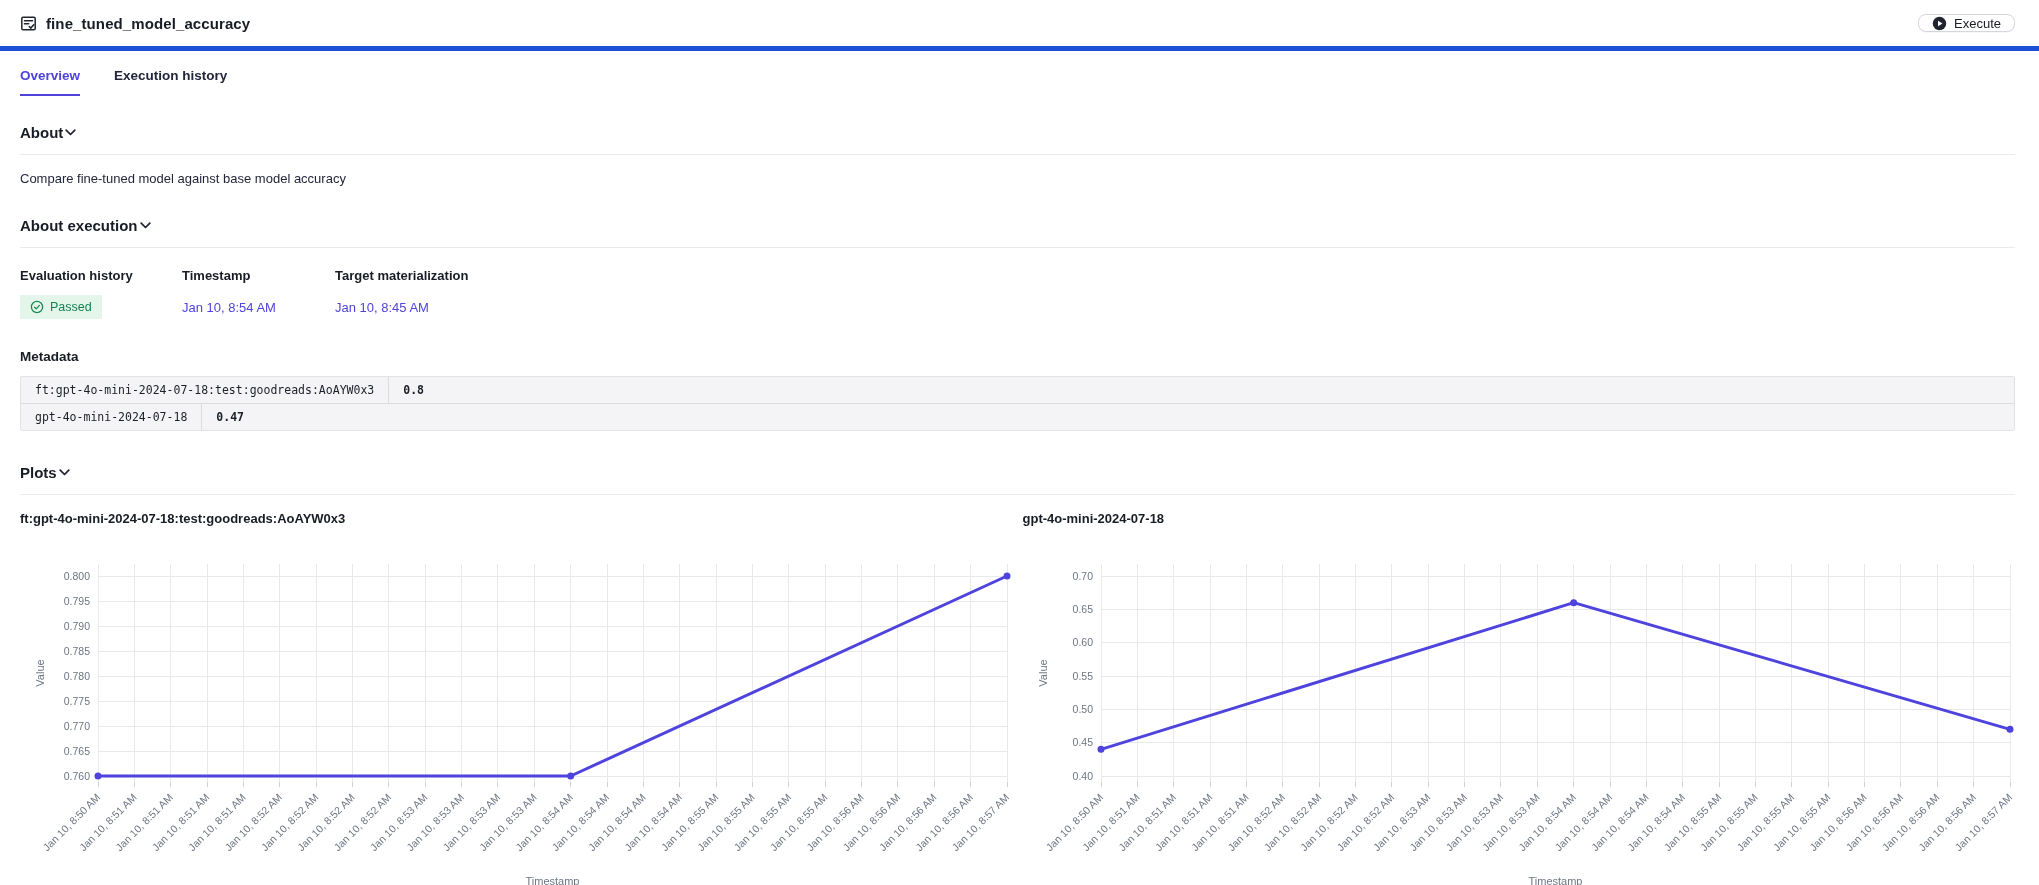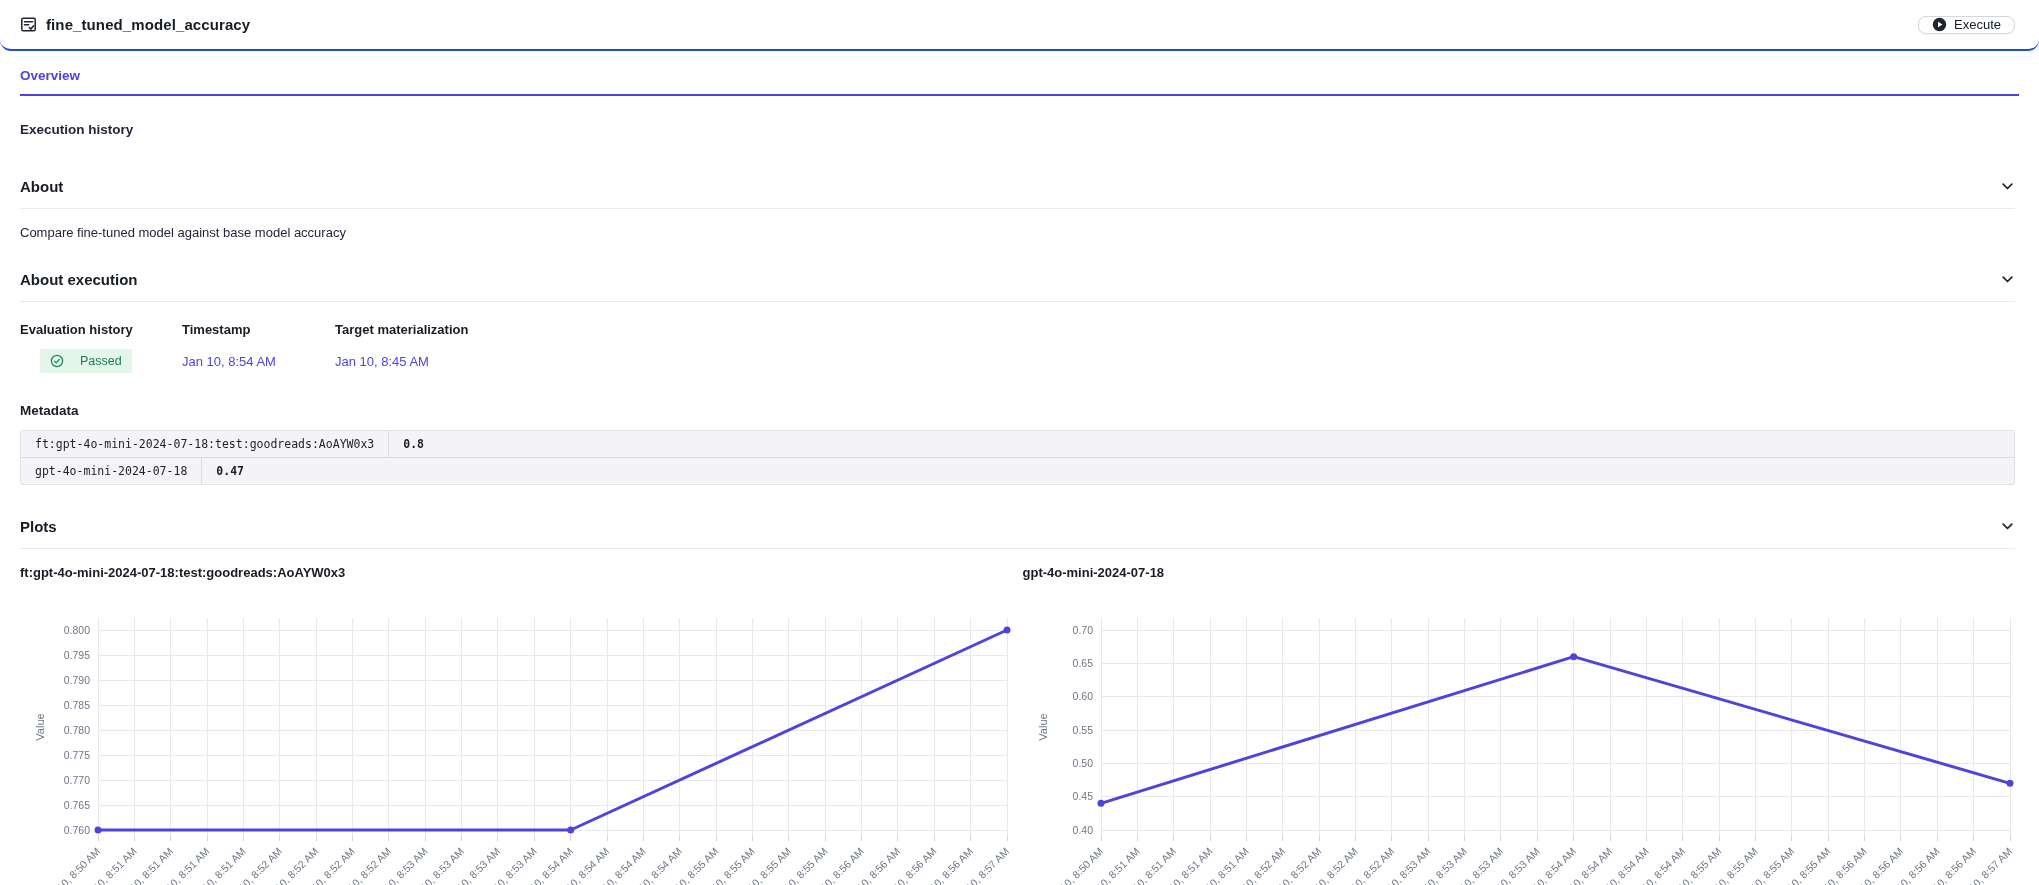--- a/index.html
+++ b/index.html
@@ -1,49 +1,49 @@
 <!DOCTYPE html>
 <html><head>
 <meta charset="utf-8">
 <style>
   * { box-sizing: border-box; margin: 0; padding: 0; }
   html, body { background: #ffffff; width: 2039px; height: 885px; overflow: hidden; }
   body { font-family: "Liberation Sans", sans-serif; color: #181c25; }
 
   
   .header { display: flex; justify-content: space-between; align-items: center;
-            padding: 10px 24px 10px 20px; border-bottom: 2px solid #1d4ed8; height: 51px; border-radius: 11px; }
+            padding: 10px 24px 10px 20px; border-bottom: 5px solid #1d4ed8; height: 51px; }
   .header-left { display: flex; align-items: center; gap: 9px; }
   .page-title { font-size: 15px; font-weight: 700; letter-spacing: .1px; }
   .execute-btn { display: inline-flex; align-items: center; gap: 7px; background: #fff;
                  border: 1px solid #d3d6dc; border-radius: 8px; height: 18px; padding: 0 13px;
                  font-size: 13px; font-weight: 500; color: #181c25; cursor: pointer;
                  font-family: "Liberation Sans", sans-serif; box-shadow: 0 1px 1px rgba(0,0,0,.03); }
 
   
-  .tabs { display: flex; gap: 26px; padding: 17px 20px 0 20px; flex-direction: column; }
+  .tabs { display: flex; gap: 34px; padding: 17px 20px 0 20px; }
   .tab { font-size: 13.5px; font-weight: 600; color: #23263b; padding-bottom: 11px;
          border-bottom: 2px solid transparent; cursor: pointer; }
   .tab.active { color: #4f43dd; border-bottom-color: #4f43dd; }
 
   
-  .section-head { display: flex; justify-content: space-between; align-items: center;
+  .section-head { display: flex; align-items: center;
                   margin: 28px 24px 0 20px; padding-bottom: 13px; border-bottom: 1px solid #e9eaec; }
   .section-title { font-size: 15px; font-weight: 700; }
   .chev { display: inline-flex; cursor: pointer; padding: 2px; }
 
   .about-text { font-size: 13px; margin: 16px 20px 0 20px; color: #23263b; }
 
   
   .exec-grid { display: grid; grid-template-columns: 162px 153px auto; margin: 20px 20px 0 20px;
                row-gap: 12px; align-items: center; }
   .col-header { font-size: 13px; font-weight: 700; }
-  .badge { display: inline-flex; align-items: center; gap: 16px; background: #e4f6ea;
+  .badge { display: inline-flex; align-items: center; gap: 6px; background: #e4f6ea;
            color: #17804e; font-size: 12.5px; font-weight: 500; border-radius: 0;
-           padding: 5px 10px; width: fit-content; margin-left: 20px; }
+           padding: 5px 10px; width: fit-content; }
   .link { color: #4f43dd; font-size: 13px; text-decoration: none; cursor: pointer; }
 
   .metadata-title { font-size: 13.5px; font-weight: 700; margin: 30px 20px 0 20px; }
   .meta-table { margin: 12px 24px 0 20px; border: 1px solid #e1e2e5; border-radius: 2px; }
   .meta-row { display: flex; align-items: stretch; background: #f4f4f6; }
   .meta-row + .meta-row { border-top: 1px solid #dbdce0; }
   .meta-key, .meta-val { font-family: "DejaVu Sans Mono", "Liberation Mono", monospace;
                          font-size: 11.5px; padding: 6px 14px; color: #1b1f27; white-space: nowrap; }
   .meta-key { border-right: 1px solid #dbdce0; }
   .meta-val { font-weight: 700; }

